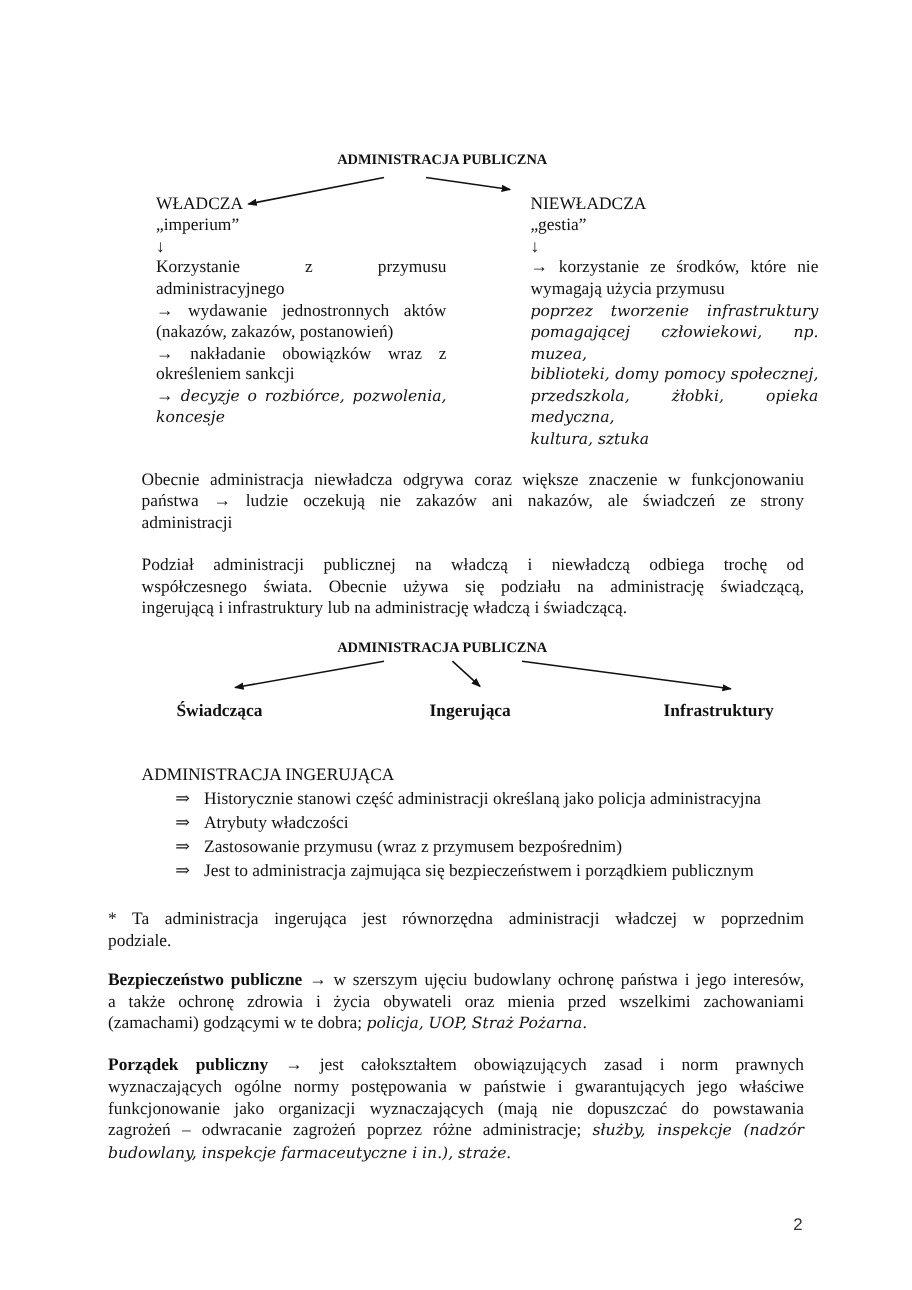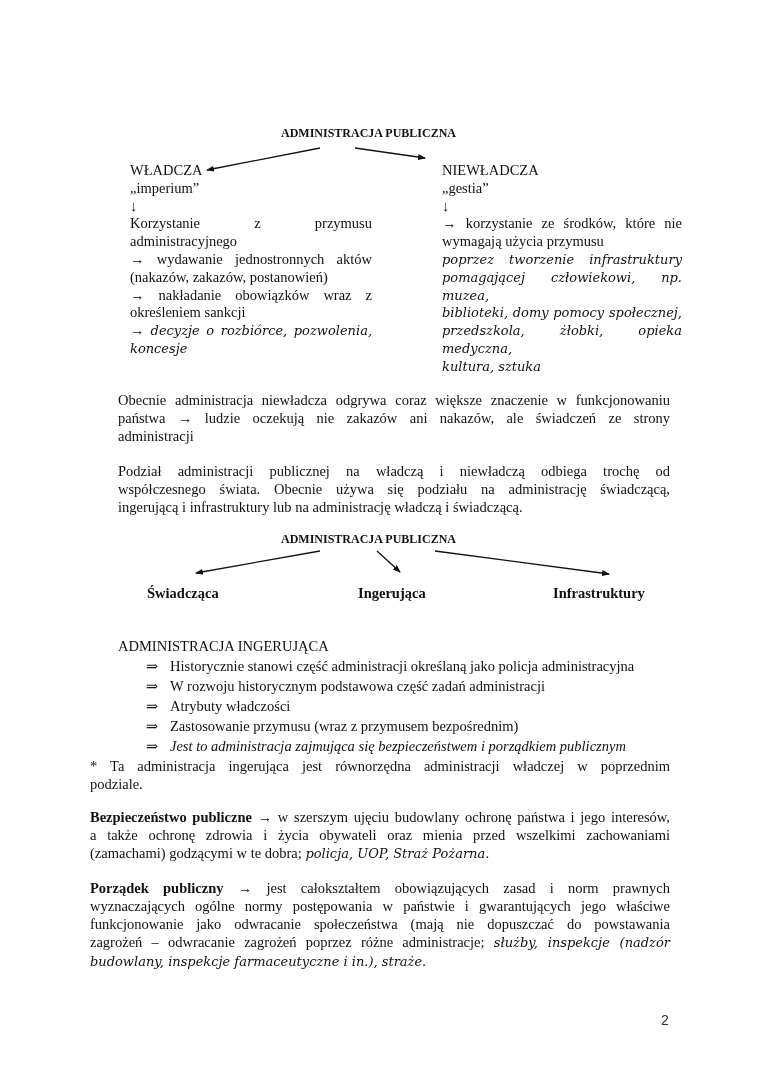--- a/index.html
+++ b/index.html
@@ -86,39 +86,38 @@
   </div>
 
   <div class="abs title" style="left:281px; top:532px;">ADMINISTRACJA PUBLICZNA</div>
   <div class="abs cat" style="left:147px; top:585px;text-align:center;">Świadcząca</div>
   <div class="abs cat" style="left:358px; top:585px;">Ingerująca</div>
   <div class="abs cat" style="left:553px; top:585px;">Infrastruktury</div>
 
   <div class="abs list-item" style="left:118px; top:638px;">ADMINISTRACJA INGERUJĄCA</div>
   <div id="ing-list" class="abs" style="left:146px; top:656px;">
       <div class="list-item" style="height: 20px; line-height: 20px;"><span class="bul">⇒</span><span>Historycznie stanowi część administracji określaną jako policja administracyjna</span></div>
-      <div class="list-item" style="height: 20px; line-height: 20px;"><span class="bul">⇒</span><span>W rozwoju historycznym podstawowa część zadań administracji</span></div>
       <div class="list-item" style="height: 20px; line-height: 20px;"><span class="bul">⇒</span><span>Atrybuty władczości</span></div>
       <div class="list-item" style="height: 20px; line-height: 20px;"><span class="bul">⇒</span><span>Zastosowanie przymusu (wraz z przymusem bezpośrednim)</span></div>
-      <div class="list-item" style="height: 20px; line-height: 20px; font-style: italic;"><span class="bul">⇒</span><span>Jest to administracja zajmująca się bezpieczeństwem i porządkiem publicznym</span></div>
+      <div class="list-item" style="height: 20px; line-height: 20px;"><span class="bul">⇒</span><span>Jest to administracja zajmująca się bezpieczeństwem i porządkiem publicznym</span></div>
     </div>
 
   <div class="abs para" style="left:90px; top:757px; width:580px;">
     <div class="line">* Ta administracja ingerująca jest równorzędna administracji władczej w poprzednim</div>
     <div class="last">podziale.</div>
   </div>
 
   <div class="abs para" style="left:90px; top:808px; width:580px;">
     <div class="line"><span class="b">Bezpieczeństwo publiczne</span><span> → w szerszym ujęciu budowlany ochronę państwa i jego interesów,</span></div>
     <div class="line">a także ochronę zdrowia i życia obywateli oraz mienia przed wszelkimi zachowaniami</div>
     <div class="last"><span>(zamachami) godzącymi w te dobra; </span><span class="it">policja, UOP, Straż Pożarna.</span></div>
   </div>
 
   <div class="abs para" style="left:90px; top:879px; width:580px;">
     <div class="line"><span class="b">Porządek publiczny</span><span> → jest całokształtem obowiązujących zasad i norm prawnych</span></div>
     <div class="line">wyznaczających ogólne normy postępowania w państwie i gwarantujących jego właściwe</div>
-    <div class="line">funkcjonowanie jako odwracanie społeczeństwa (mają nie dopuszczać do powstawania</div>
+    <div class="line">funkcjonowanie jako organizacji wyznaczających (mają nie dopuszczać do powstawania</div>
     <div class="line"><span>zagrożeń – odwracanie zagrożeń poprzez różne administracje; </span><span class="it">służby, inspekcje (nadzór</span></div>
     <div class="last"><span class="it">budowlany, inspekcje farmaceutyczne i in.), straże</span><span>.</span></div>
   </div>
 
   <div class="abs pagenum" style="left:661px; top:1012px;">2</div>
 </div>
 
 </body></html>

